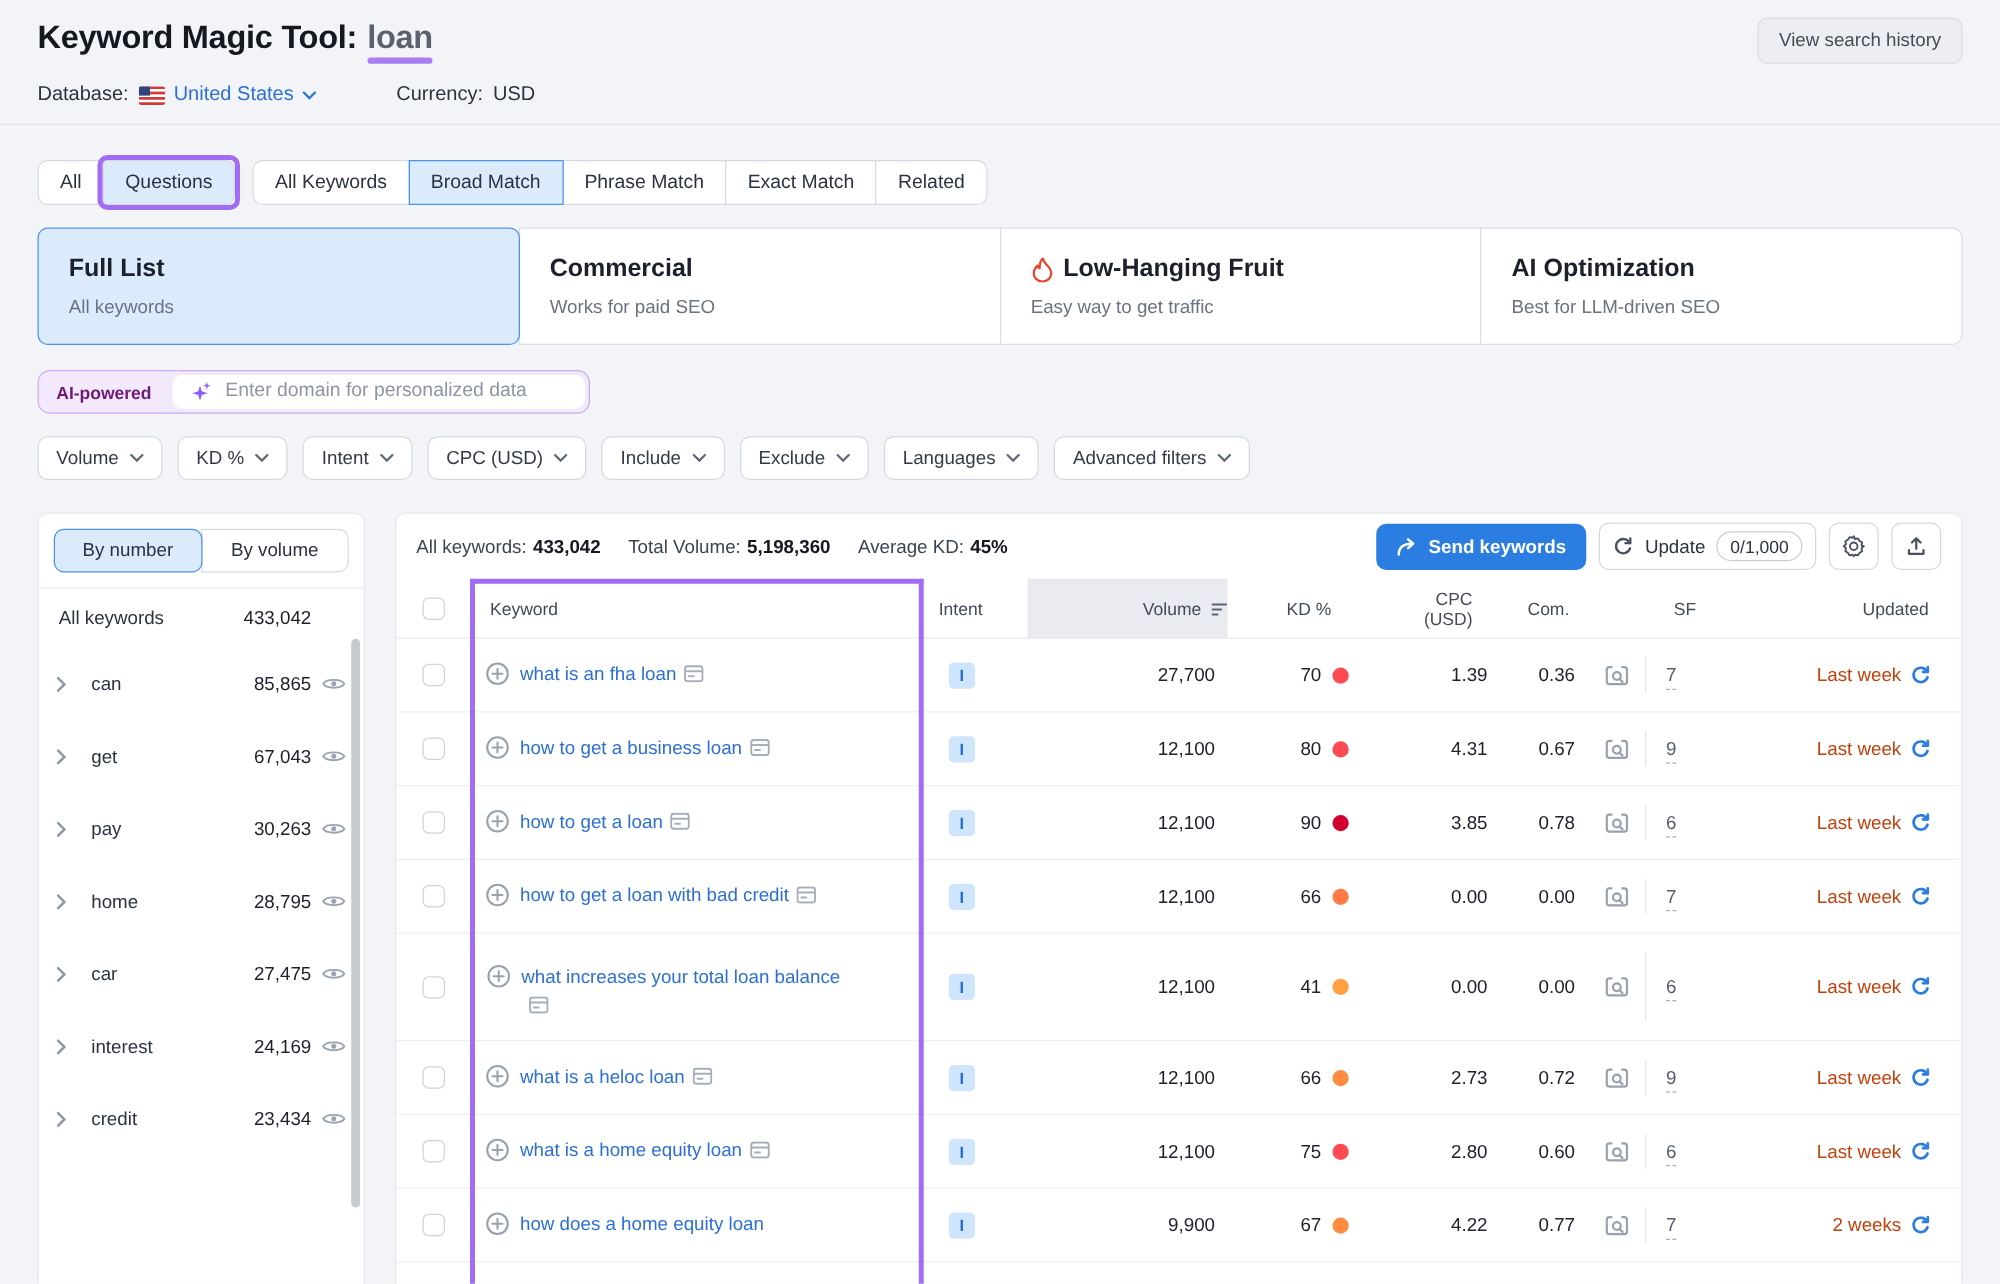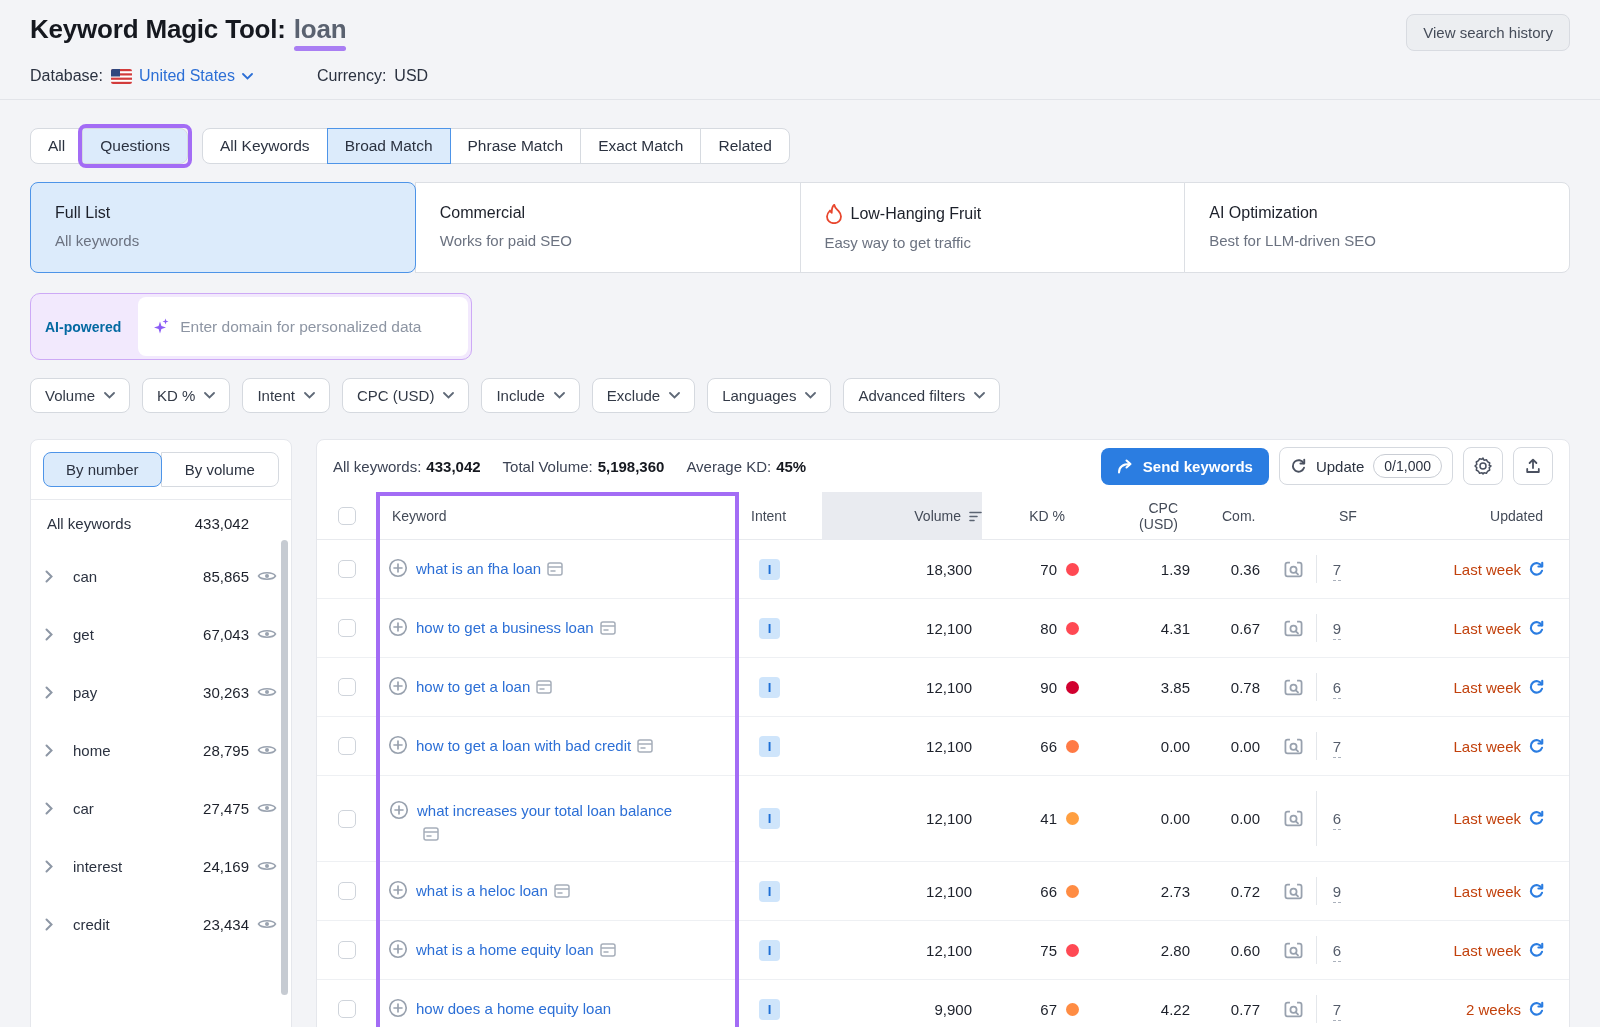--- a/index.html
+++ b/index.html
@@ -40,28 +40,28 @@
 
   
   .cards-row { display:flex; margin:18px 30px 0 30px; }
   .pcard {
     flex:1; background:#fff; border:1px solid #dcdfe4; margin-left:-1px; padding:21px 24px;
     cursor:pointer; position:relative;
   }
   .pcard:first-child { margin-left:0; border-radius:8px 0 0 8px; }
   .pcard:last-child { border-radius:0 8px 8px 0; }
   .pcard.selected { background:#dcebfb; border:1.5px solid #4d94e8; border-radius:8px; z-index:2; }
-  .pcard-title { font-size:16px; font-weight:400; color:#1c202a; display:flex; align-items:center; gap:8px; }
+  .pcard-title { font-size:20px; font-weight:700; color:#1c202a; display:flex; align-items:center; gap:8px; }
   .pcard-sub { margin-top:10px; font-size:15px; color:#6b7280; }
 
   
   .ai-row { margin:20px 30px 0 30px; }
   .ai-wrap { display:inline-flex; align-items:center; background:#f2e9fd; border:1.5px solid #cda9f6; border-radius:10px; }
-  .ai-badge { font-size:14px; font-weight:700; color:#0369a1; padding:0 14px; }
-  .ai-input { background:#fff; border-radius:8px; margin:3px; display:flex; align-items:center; gap:9px; padding:20px 14px; min-width:330px; cursor:text; }
+  .ai-badge { font-size:14px; font-weight:700; color:#701a75; padding:0 14px; }
+  .ai-input { background:#fff; border-radius:8px; margin:3px; display:flex; gap:9px; padding:4px 14px; min-width:330px; cursor:text; }
   .ai-ph { font-size:15.5px; color:#8d95a3; }
 
   
   .filters-row { display:flex; gap:12px; margin:18px 30px 0 30px; }
   .fbtn { display:inline-flex; align-items:center; gap:9px; background:#fff; border:1px solid #d5d9df; border-radius:8px; padding:8px 14px; font-size:15px; color:#333a47; cursor:pointer; font-family:inherit; }
 
   
   .main { display:flex; gap:24px; margin:26px 30px 0 30px; align-items:flex-start; height:700px; }
 
   
@@ -428,21 +428,21 @@
               <circle cx="9" cy="9" r="7.4" fill="none" stroke="#98a1ae" stroke-width="1.5"></circle>
               <path d="M9 5.4v7.2M5.4 9h7.2" stroke="#98a1ae" stroke-width="1.5" stroke-linecap="round"></path>
             </svg>
           <span class="kw-link"><span>what is an fha loan</span><svg class="doc" style="display:inline" width="16" height="14" viewBox="0 0 16 14">
                 <rect x="1" y="1" width="14" height="12" rx="2" fill="none" stroke="#a6aeba" stroke-width="1.5"></rect>
                 <path d="M1 5h14" stroke="#a6aeba" stroke-width="1.5"></path>
                 <path d="M4 9h4" stroke="#a6aeba" stroke-width="1.5" stroke-linecap="round"></path>
               </svg></span>
         </div>
         <div class="cell-intent"><span class="intent-badge">I</span></div>
-        <div class="cell-num">18,300</div>
+        <div class="cell-num">27,700</div>
         <div class="cell-kd">
             <span>70</span>
             <span class="kd-dot" style="background-color: rgb(255, 73, 83);"></span>
           </div>
         <div class="cell-num">1.39</div>
         <div class="cell-num">0.36</div>
         <div class="cell-serp">
             <svg width="19" height="17" viewBox="0 0 16 14">
               <path d="M5 1.2H3A1.8 1.8 0 0 0 1.2 3v8A1.8 1.8 0 0 0 3 12.8h10A1.8 1.8 0 0 0 14.8 11V3A1.8 1.8 0 0 0 13 1.2h-2" fill="none" stroke="#98a1ae" stroke-width="1.5"></path>
               <circle cx="8" cy="7.2" r="2.6" fill="none" stroke="#98a1ae" stroke-width="1.5"></circle>

